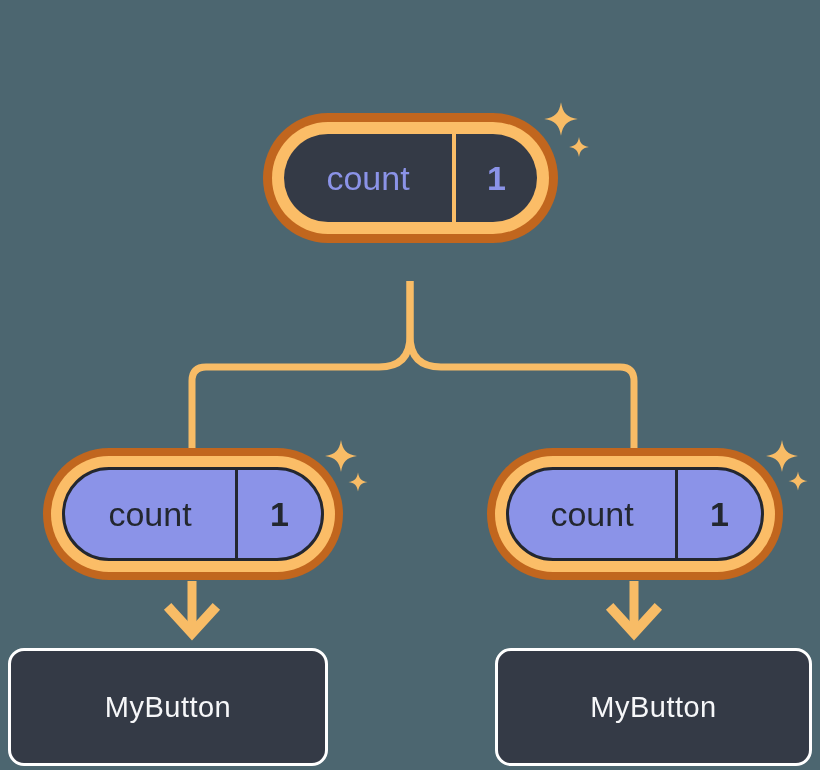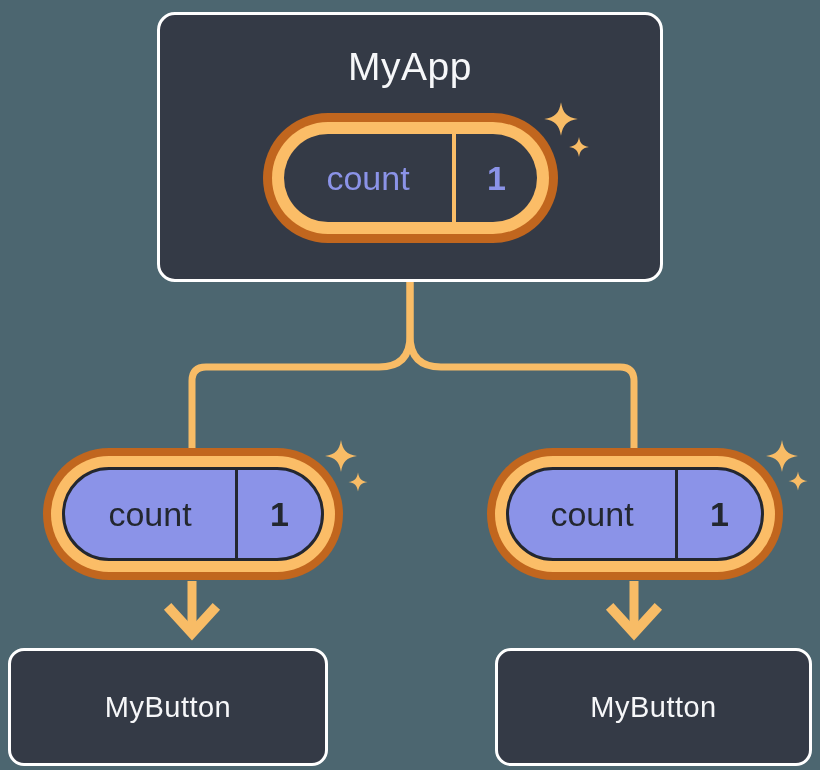--- a/index.html
+++ b/index.html
@@ -85,23 +85,20 @@
     <g>
       <line class="arrow-shaft" x1="192" y1="581" x2="192" y2="628"></line>
       <polyline class="arrow-head" points="171,610 192,633 213,610"></polyline>
     </g>
     <g>
       <line class="arrow-shaft" x1="634" y1="581" x2="634" y2="628"></line>
       <polyline class="arrow-head" points="613,610 634,633 655,610"></polyline>
     </g>
   </svg>
 
-  <div class="node app-node">
-    <div class="app-title">MyApp</div>
-  </div>
 
   <div class="pill pill-parent">
     <div class="pill-mid">
       <div class="pill-inner">
         <div class="pill-name">count</div>
         <div class="pill-value">1</div>
       </div>
     </div>
   </div>
 

